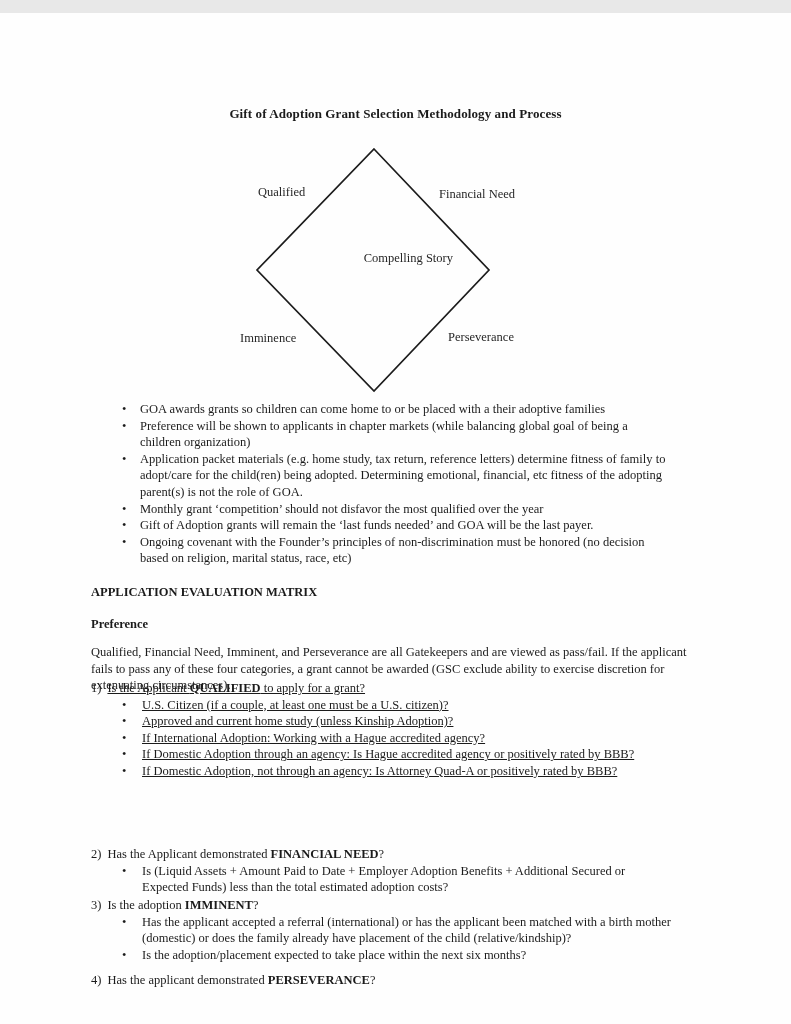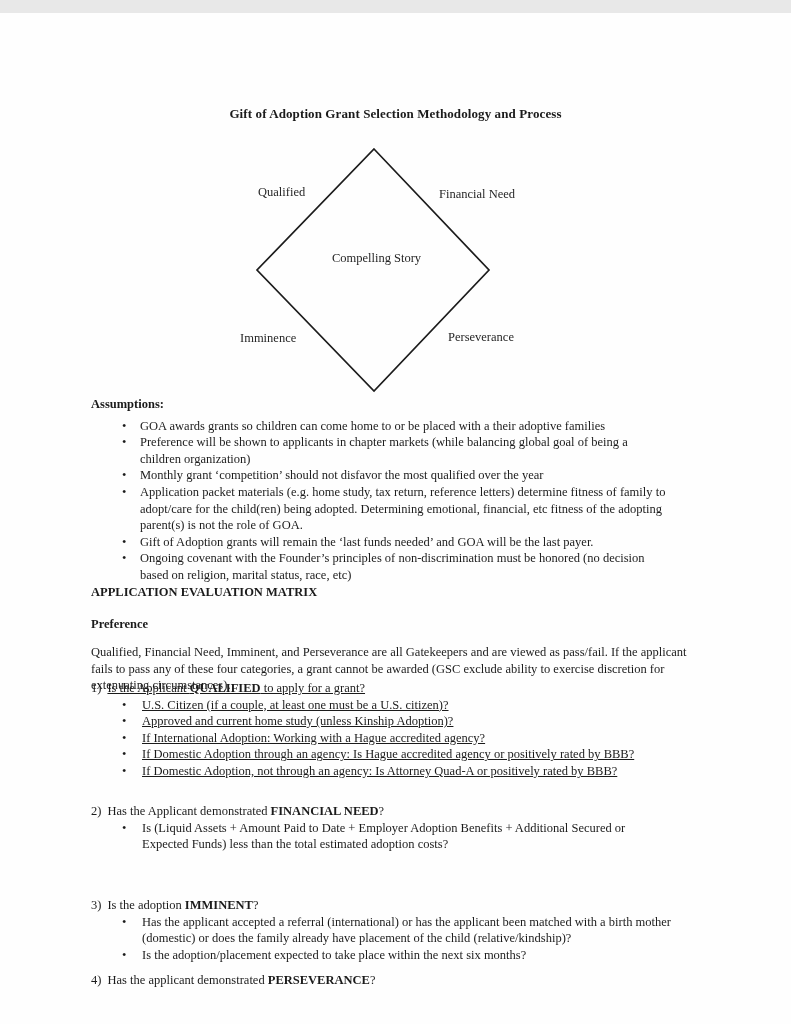--- a/index.html
+++ b/index.html
@@ -16,32 +16,32 @@
   .doc-title{
     position:absolute;top:93px;left:0;width:791px;
     text-align:center;font-weight:bold;font-size:13px;
     letter-spacing:.1px;
   }
   
   .diagram-svg{position:absolute;left:250px;top:130px;}
   .diag-label{position:absolute;font-size:12.5px;color:#262626;white-space:nowrap;}
   .lbl-qualified{left:258px;top:172px;}
   .lbl-financial{left:439px;top:174px;}
-  .lbl-compelling{left:300px;top:238px;width:153px;text-align:center;}
+  .lbl-compelling{left:300px;top:238px;width:153px;text-align:right;}
   .lbl-imminence{left:240px;top:318px;}
   .lbl-perseverance{left:448px;top:317px;}
   
   .block{position:absolute;left:91px;width:618px;line-height:16.6px;}
   .bold{font-weight:bold;}
   .b-assumptions{top:383px;}
   .b-matrix{top:571px;}
   .b-gatekeepers{top:603px;}
   .b-intro{top:631px;}
   .b-q1{top:667px;text-decoration:underline;}
-  .b-q2{top:790px;}
+  .b-q2{top:833px;}
   .b-q3{top:884px;}
   .b-q4{top:959px;}
   ul{list-style:none;margin:0;padding:0;}
   .assume-list{margin-top:5px;width:575px;}
   .assume-list li,.q-list li,.tier-list li{position:relative;line-height:16.6px;}
   .assume-list li{padding-left:49px;}
   .assume-list li::before{content:"\2022";position:absolute;left:31px;}
   .q-list{width:580px;}
   .q-list li{padding-left:51px;}
   .q-list li::before{content:"\2022";position:absolute;left:31px;}
@@ -59,26 +59,25 @@
   <svg class="diagram-svg" width="246" height="254" viewBox="0 0 246 254">
     <polygon points="124,6 239,127 124,248 7,127" fill="none" stroke="#1c1c1c" stroke-width="1.7"></polygon>
   </svg>
   <div class="diag-label lbl-qualified">Qualified</div>
   <div class="diag-label lbl-financial">Financial Need</div>
   <div class="diag-label lbl-compelling">Compelling Story</div>
   <div class="diag-label lbl-imminence">Imminence</div>
   <div class="diag-label lbl-perseverance">Perseverance</div>
 
   <div class="block b-assumptions">
-    <div class="bold">Assumptions:</div>
     <ul class="assume-list">
       <li>GOA awards grants so children can come home to or be placed with a their adoptive families</li>
       <li>Preference will be shown to applicants in chapter markets (while balancing global goal of being a children organization)</li>
+      <li>Application packet materials (e.g. home study, tax return, reference letters) determine fitness of family to adopt/care for the child(ren) being adopted. Determining emotional, financial, etc fitness of the adopting parent(s) is not the role of GOA.</li>
       <li>Monthly grant ‘competition’ should not disfavor the most qualified over the year</li>
-      <li>Application packet materials (e.g. home study, tax return, reference letters) determine fitness of family to adopt/care for the child(ren) being adopted. Determining emotional, financial, etc fitness of the adopting parent(s) is not the role of GOA.</li>
       <li>Gift of Adoption grants will remain the ‘last funds needed’ and GOA will be the last payer.</li>
       <li>Ongoing covenant with the Founder’s principles of non-discrimination must be honored (no decision based on religion, marital status, race, etc)</li>
     </ul>
   </div>
 
   <div class="block b-matrix bold">APPLICATION EVALUATION MATRIX</div>
   <div class="block b-gatekeepers bold">Preference</div>
   <div class="block b-intro">Qualified, Financial Need, Imminent, and Perseverance are all Gatekeepers and are viewed as pass/fail. If the applicant fails to pass any of these four categories, a grant cannot be awarded (GSC exclude ability to exercise discretion for extenuating circumstances).</div>
 
   <div class="block b-q1">

